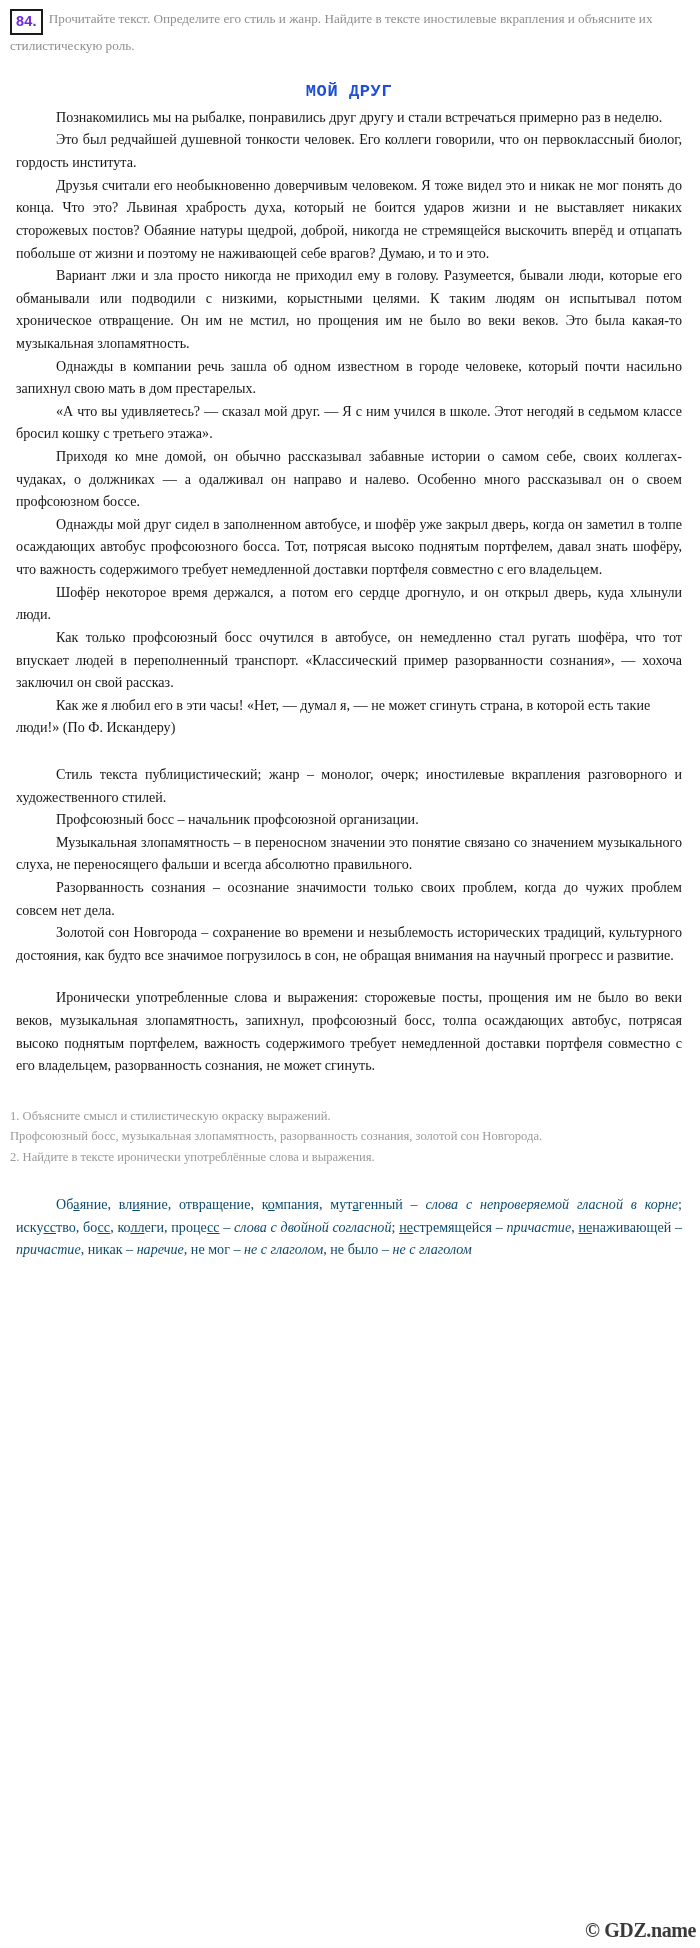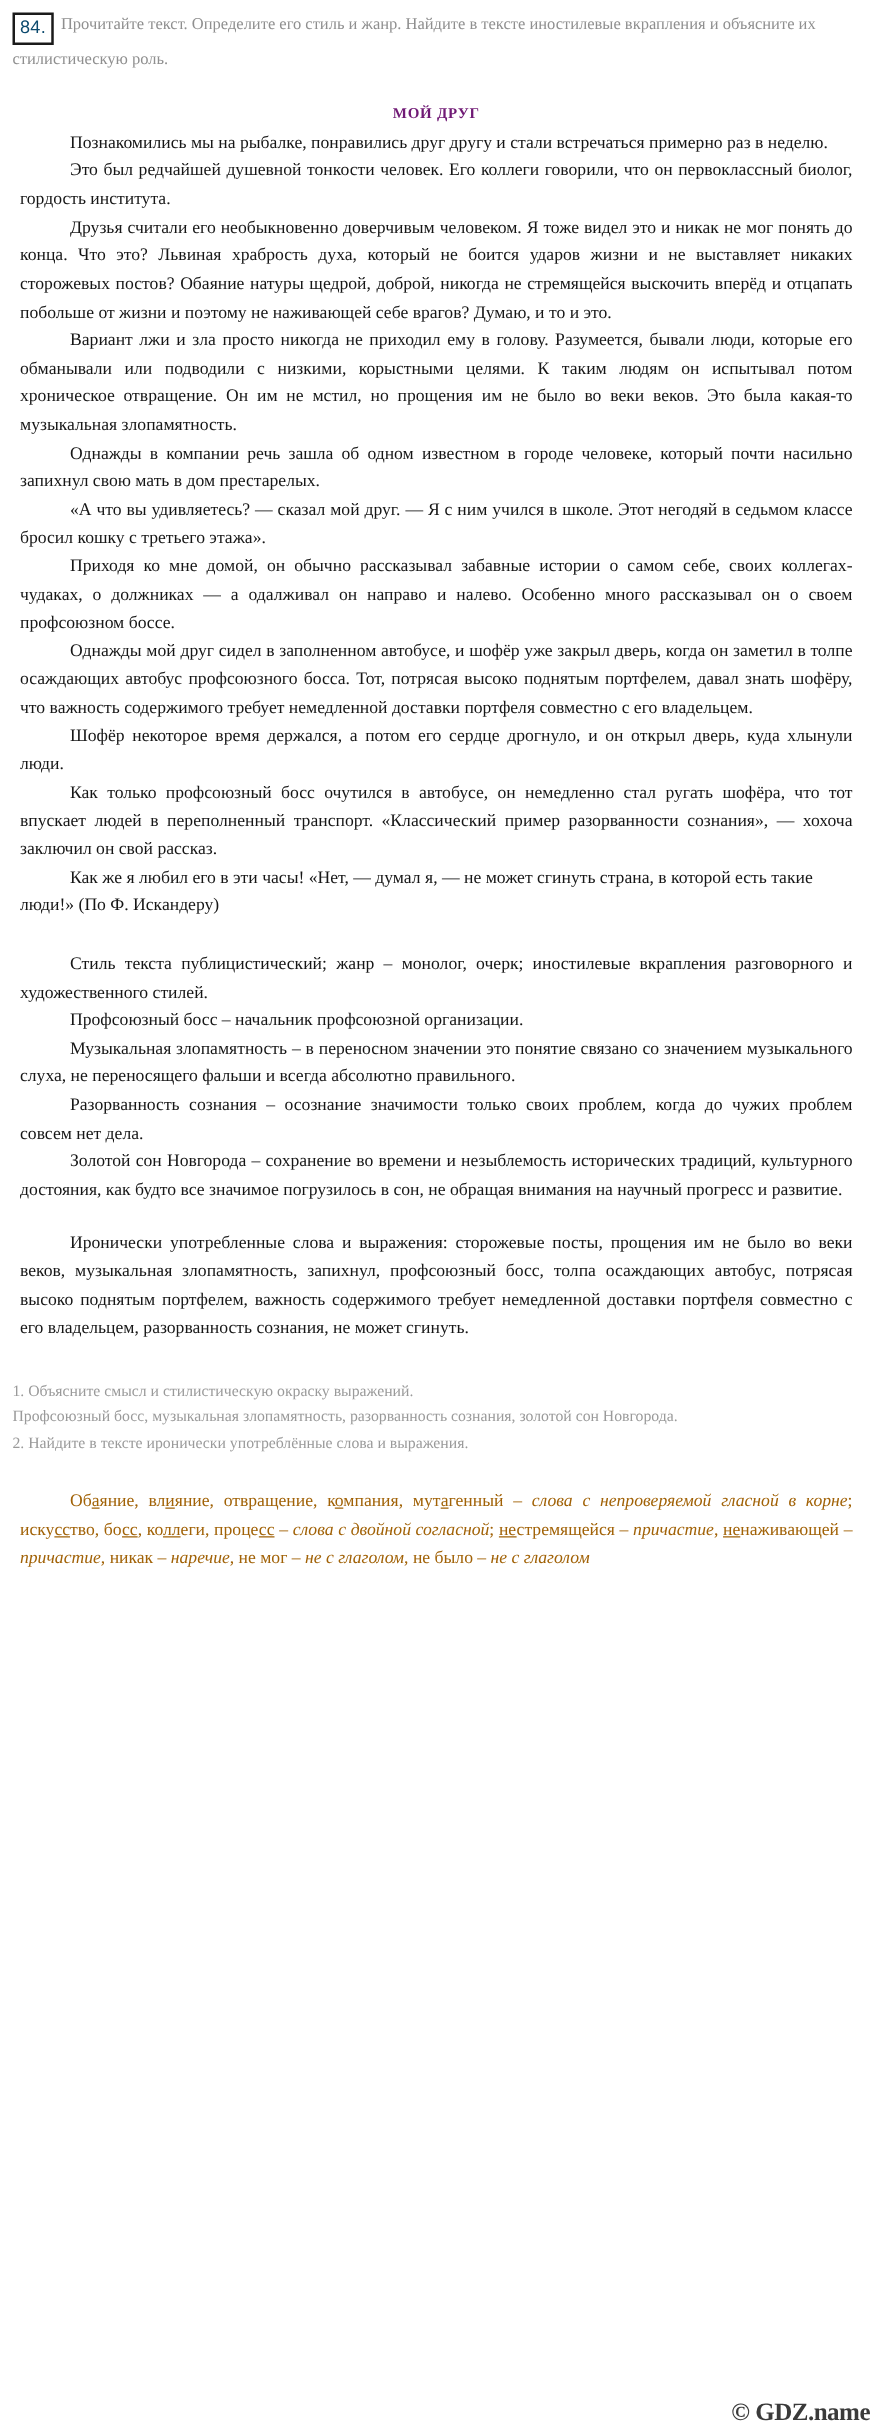--- a/index.html
+++ b/index.html
@@ -28,39 +28,40 @@
     padding: 8px 14px 4px 10px;
     display: block;
     color: #8c8c8c;
     font-size: 13.2px;
     line-height: 1.62;
     text-align: left;
   }
   .task-number {
     display: inline-block;
     border: 2px solid #1a1a1a;
-    color: #0c4a6e;
-    font-weight: normal;
+    color: #6d28d9;
+    font-weight: bold;
     font-size: 14.5px;
     line-height: 1;
     padding: 3px 4px 4px 4px;
     margin-right: 6px;
     vertical-align: -3px;
     font-family: "Liberation Sans", sans-serif;
     letter-spacing: 0.2px;
   }
   .task-text { color: #8f8f8f; }
 
   
   .doc-title {
     text-align: center;
-    font-size: 12px;
+    font-size: 17px;
     letter-spacing: 0.6px;
     margin: 22px 0 5px 0;
-    color: #701a75;
+    color: #1d4ed8;
+    font-family: Liberation Mono, monospace;
   }
   .story {
     padding: 0 18px 0 16px;
   }
   .story p {
     margin: 0 0 0 0;
     text-indent: 40px;
     text-align: justify;
     font-size: 14.1px;
     line-height: 1.605;
@@ -96,21 +97,21 @@
     margin: 0;
     text-align: left;
   }
 
   
   .notes {
     padding: 0 18px 0 16px;
     margin-top: 26px;
     font-size: 14.1px;
     line-height: 1.605;
-    color: #a16207;
+    color: #0c4a6e;
   }
   .notes p {
     margin: 0;
     text-indent: 40px;
     text-align: justify;
   }
   .notes i { font-style: italic; }
   .notes u { text-decoration: underline; text-underline-offset: 1px; }
 
   

